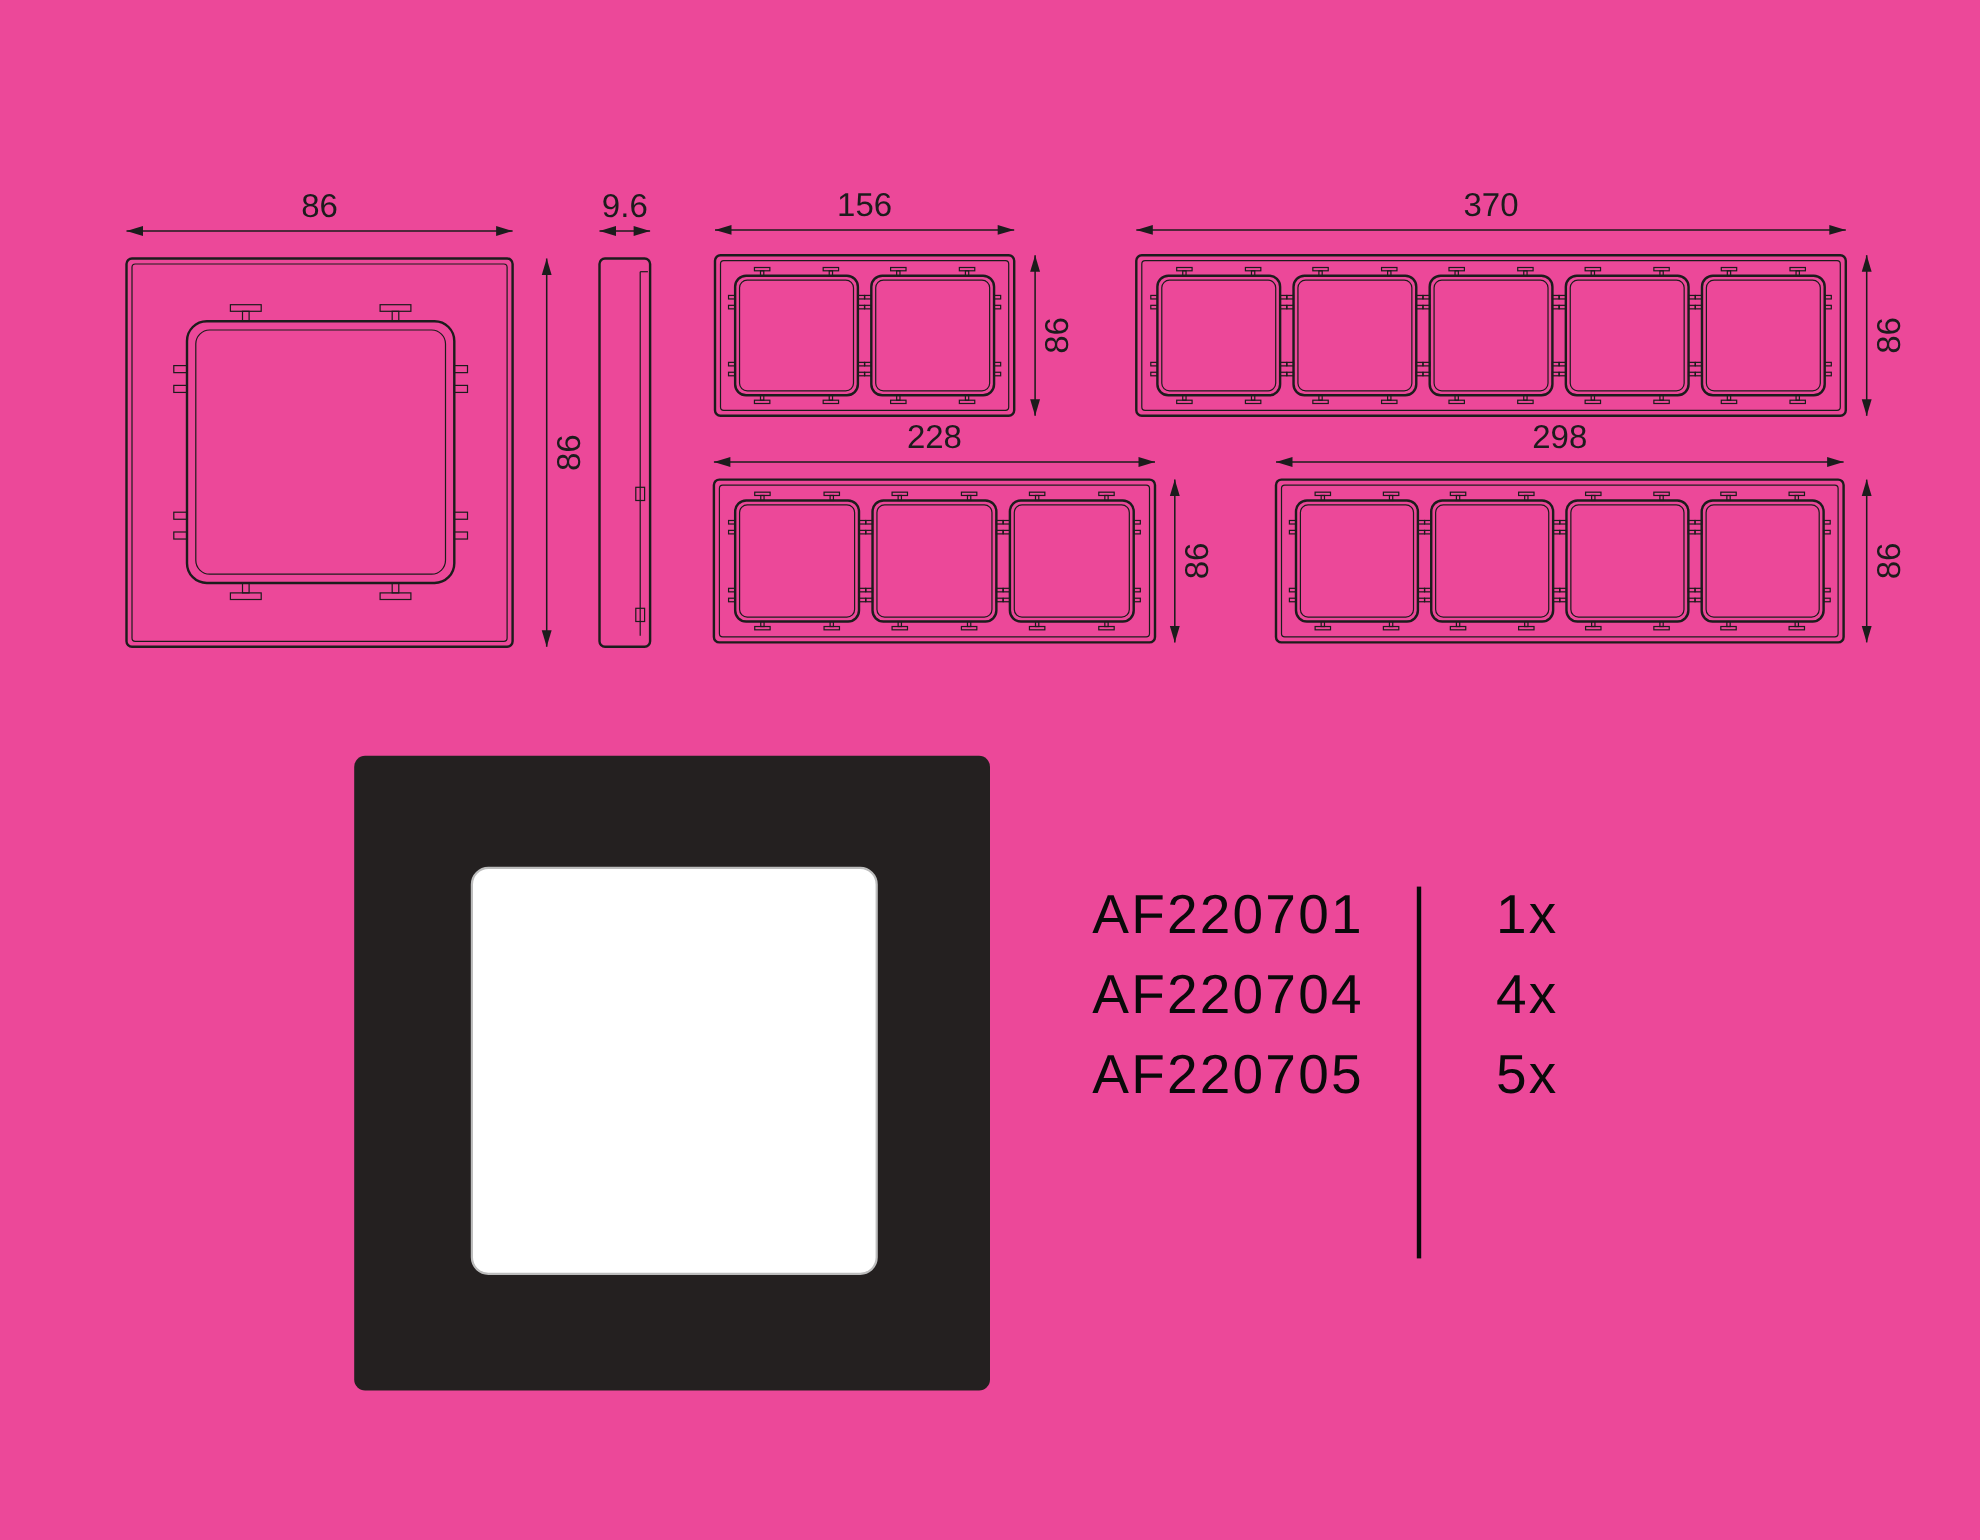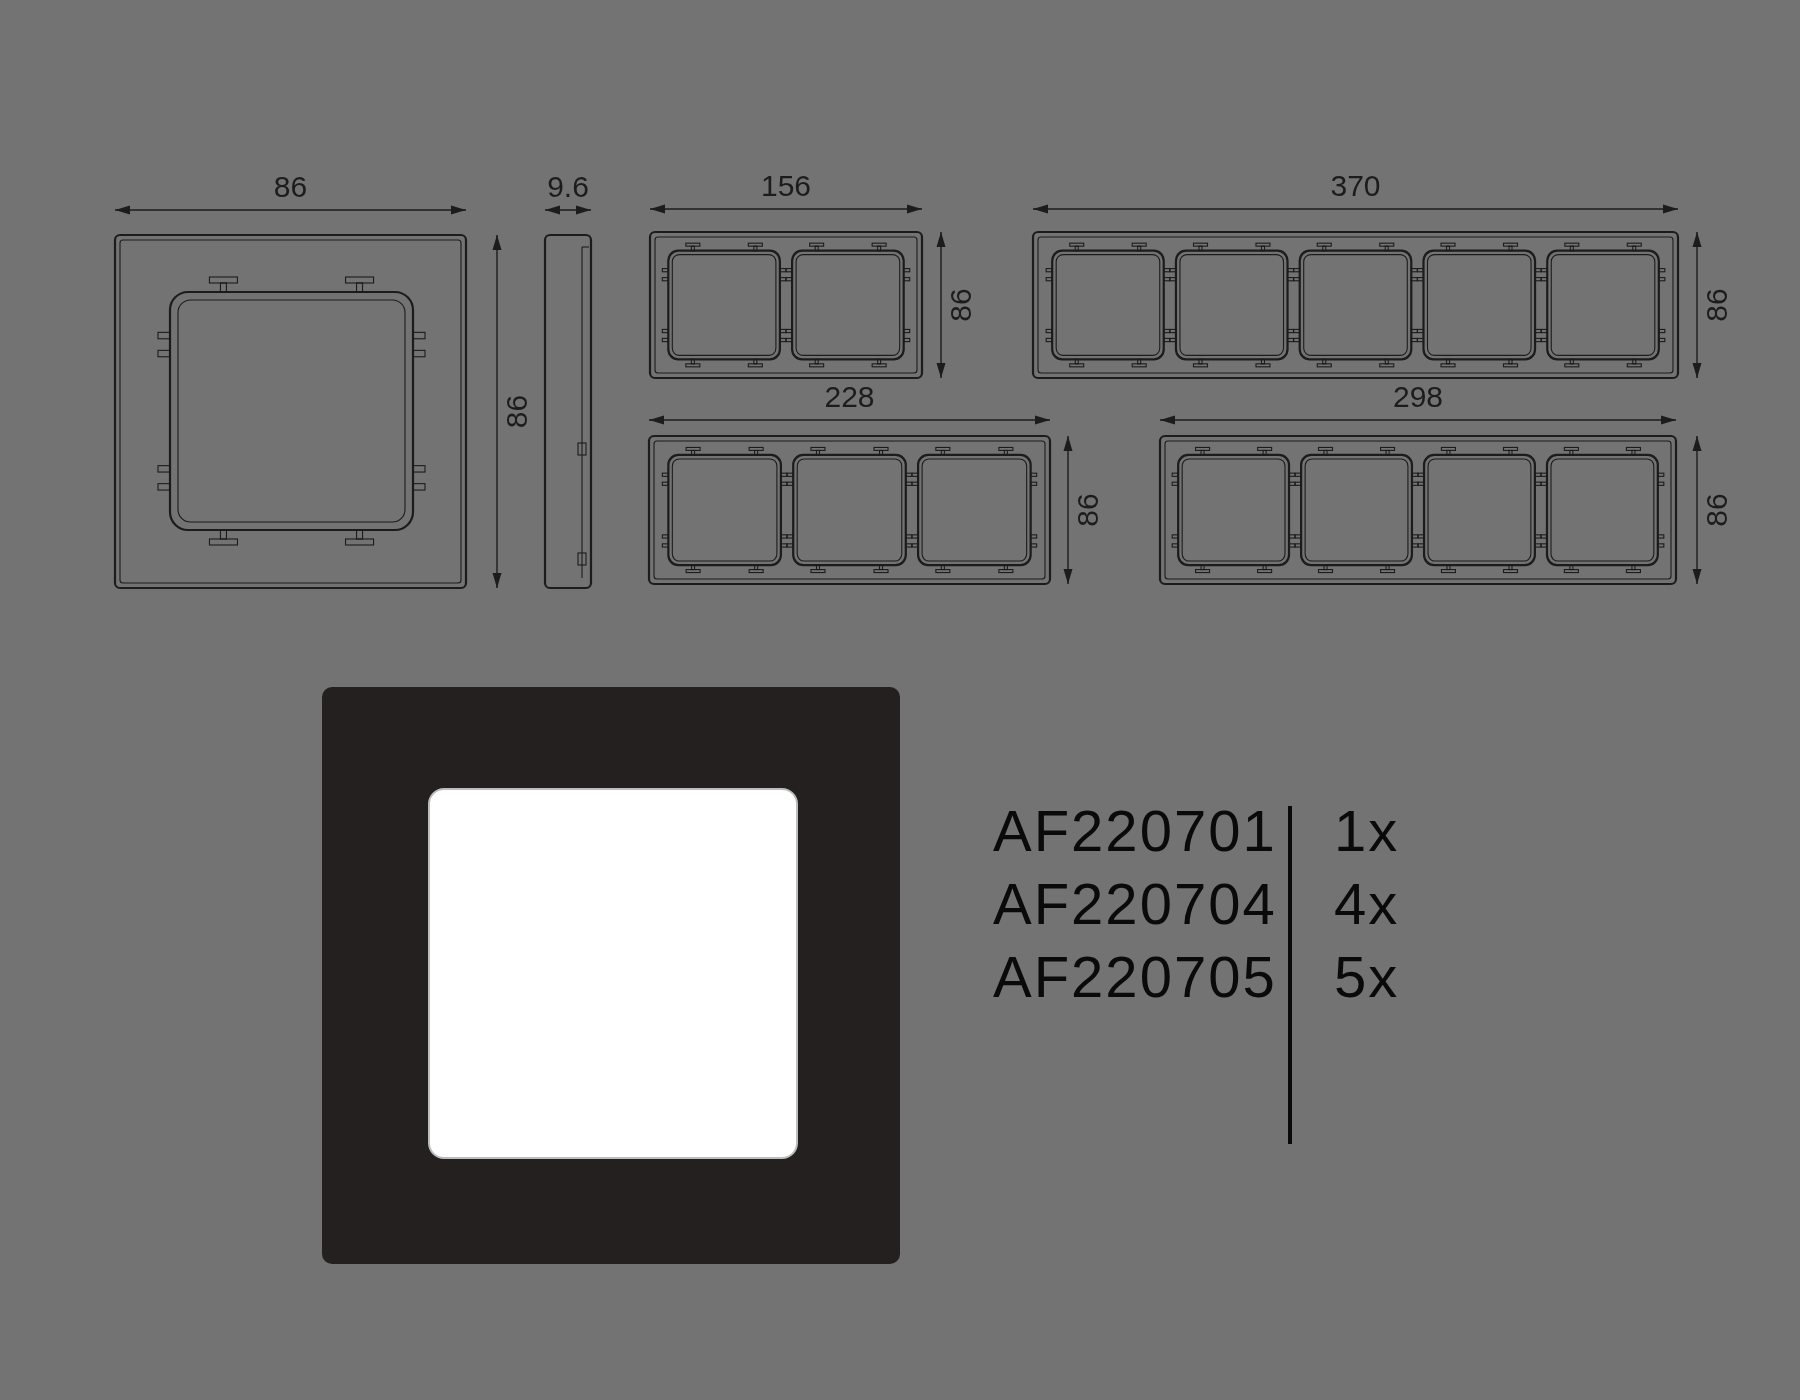--- a/index.html
+++ b/index.html
@@ -1,40 +1,40 @@
 <!DOCTYPE html>
 <html><head>
 <meta charset="utf-8">
 <style>
   html,body{margin:0;padding:0;background:#ffffff;}
   body{width:1800px;height:1400px;overflow:hidden;position:relative;
        font-family:"Liberation Sans", sans-serif;}
-  .stage{position:absolute;left:0;top:0;width:1800px;height:1400px;background:#737373;}
+  .stage{position:absolute;left:0;top:0;width:1800px;height:1400px;background:#ec4899;}
 
   
   #drawings{position:absolute;left:0;top:0;}
   .ln{fill:none;stroke:#1c1c1c;}
   .thick{stroke-width:2.2px;}
   .thin{stroke-width:1.1px;}
   .dim{stroke-width:1.4px;}
   .ah{fill:#1c1c1c;stroke:none;}
   .dimtext{font-size:30px;fill:#1c1c1c;font-family:"Liberation Sans",sans-serif;}
 
   
   .product-frame{position:absolute;left:322px;top:687px;width:578px;height:577px;
                  background:#242020;border-radius:10px;}
   .product-window{position:absolute;left:106px;top:101px;width:370px;height:371px;
                   background:#ffffff;border:2px solid #bdbdbd;border-radius:16px;
                   box-sizing:border-box;}
 
   
   .product-table{position:absolute;left:993px;top:794px;color:#0a0a0a;}
-  .ptrow{display:flex;height:73px;align-items:center;font-size:58px;letter-spacing:2px;}
+  .ptrow{display:flex;height:73px;align-items:center;font-size:50px;letter-spacing:2px;}
   .code-cell{width:295px;}
-  .qty-cell{padding-left:46px;}
+  .qty-cell{padding-left:72px;}
   .table-divider{position:absolute;left:1288px;top:806px;width:4px;height:338px;background:#0a0a0a;}
 </style>
 </head>
 <body>
 
 <div class="stage">
 
   <svg id="drawings" width="1800" height="650">
       <g>
         <rect x="115" y="235" width="351" height="353" rx="5" class="ln thick"></rect>

